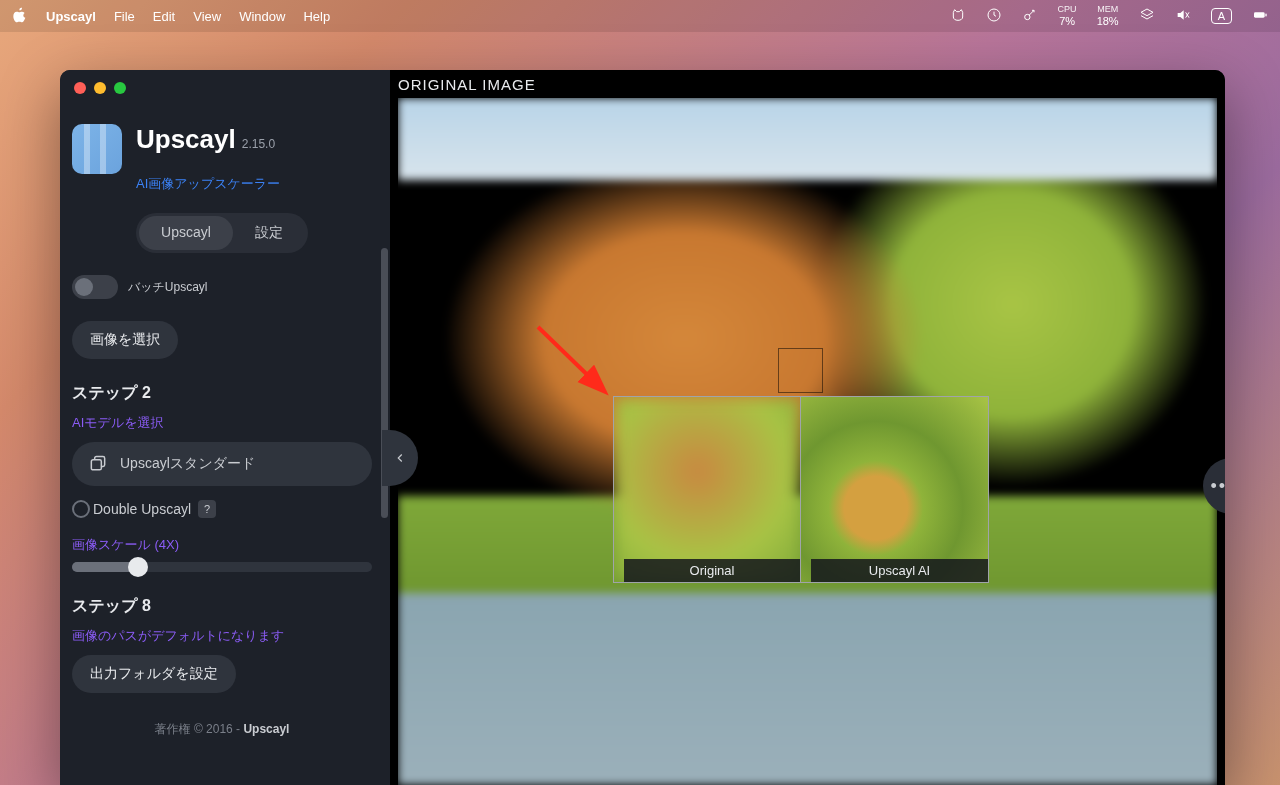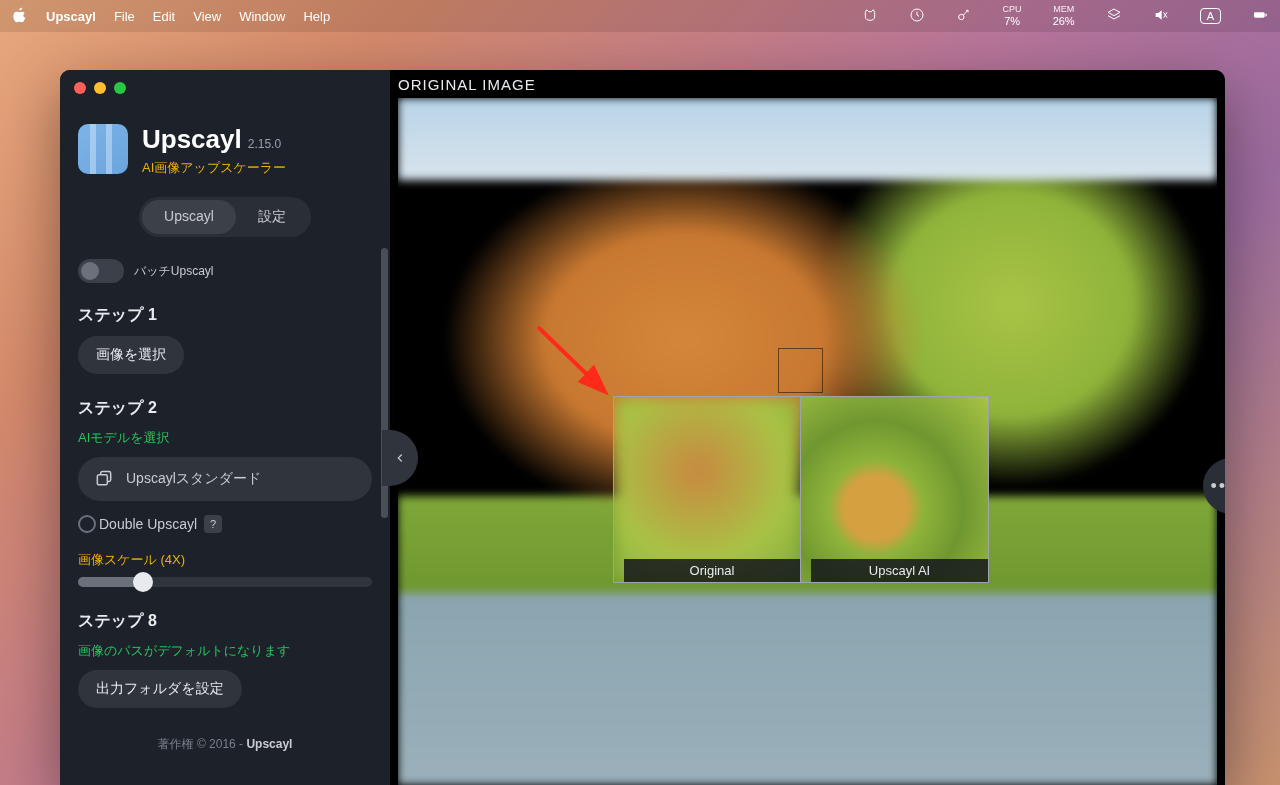--- a/index.html
+++ b/index.html
@@ -2,65 +2,65 @@
 <html><head>
 <meta charset="utf-8">
 <style>
 * { margin:0; padding:0; box-sizing:border-box; font-family:-apple-system,"Hiragino Kaku Gothic ProN",sans-serif; }
 body { width:1280px; height:785px; overflow:hidden; background:linear-gradient(135deg,#e8a87c 0%,#d4896b 20%,#b8759a 50%,#9b6b9e 70%,#c8926e 100%); }
 
 
 .menubar { height:32px; background:rgba(0,0,0,.1); display:flex; align-items:center; padding:0 12px; color:#fff; font-size:13px; }
 .menubar .left { display:flex; gap:18px; align-items:center; }
 .menubar .left .app { font-weight:600; }
-.menubar .right { margin-left:auto; display:flex; gap:31px; align-items:center; font-size:11px; }
+.menubar .right { margin-left:auto; display:flex; gap:20px; align-items:center; font-size:11px; }
 .menubar .right .stat { text-align:center; line-height:1.1; }
 .menubar .right .stat .lbl { font-size:9px; opacity:.9; }
 .menubar svg { width:16px; height:16px; fill:none; stroke:#fff; stroke-width:1.5; }
 
 
 .window { position:absolute; left:60px; top:70px; width:1165px; height:715px; background:#1d2129; border-radius:10px 10px 0 0; overflow:hidden; box-shadow:0 20px 60px rgba(0,0,0,.4); display:flex; }
 .titlebar { position:absolute; top:12px; left:14px; display:flex; gap:8px; z-index:5; }
 .tbtn { width:12px; height:12px; border-radius:50%; }
 .tbtn.r{background:#ff5f57}.tbtn.y{background:#febc2e}.tbtn.g{background:#28c840}
 
-.sidebar { width:330px; background:#1d2129; padding:54px 18px 0 18px; color:#c9ccd1; position:relative; }
+.sidebar { width:330px; background:#1d2129; padding:54px 18px 0 12px; color:#c9ccd1; position:relative; }
 .scrollthumb { position:absolute; right:2px; top:178px; width:7px; height:270px; background:#4a4e57; border-radius:4px; }
 
 .brand { display:flex; gap:14px; align-items:flex-start; margin-bottom:20px; }
 .logo { width:50px; height:50px; border-radius:10px; background:linear-gradient(135deg,#7db4e8,#6ba3dd); position:relative; overflow:hidden; }
 .logo::before,.logo::after{content:"";position:absolute;background:rgba(255,255,255,.35)}
 .logo::before{left:12px;top:0;width:6px;height:100%}
 .logo::after{left:28px;top:0;width:6px;height:100%}
 .brand h1 { color:#fff; font-size:26px; font-weight:700; display:inline-block; }
 .brand .ver { font-size:12px; color:#9aa0aa; margin-left:6px; font-weight:400; }
-.brand .sub { font-size:13px; color:#eab308; margin-top:4px; }
+.brand .sub { font-size:13px; color:#3b82f6; margin-top:20px; }
 
 .tabs { display:flex; background:#2a2e37; border-radius:22px; padding:3px; width:fit-content; margin:0 auto 22px; }
 .tabs .tab { padding:8px 22px; border-radius:20px; font-size:14px; color:#c9ccd1; cursor:pointer; }
 .tabs .tab.active { background:#3c4049; }
 
 .toggle-row { display:flex; align-items:center; gap:10px; margin-bottom:22px; }
 .toggle { width:46px; height:24px; background:#3c4049; border-radius:12px; position:relative; }
 .toggle .knob { width:18px; height:18px; background:#6b707a; border-radius:50%; position:absolute; top:3px; left:3px; }
 .toggle-row .lbl { font-size:12px; }
 
 .step-title { font-size:16px; font-weight:600; color:#e8eaed; margin-bottom:10px; }
-.step-sub { font-size:13px; color:#22c55e; margin-bottom:10px; }
+.step-sub { font-size:13px; color:#8b5cf6; margin-bottom:10px; }
 .btn { background:#2f343d; color:#e8eaed; padding:10px 18px; border-radius:20px; font-size:14px; display:inline-block; cursor:pointer; border:none; }
 .section { margin-bottom:24px; }
 
 .select { background:#2f343d; border-radius:22px; padding:12px 16px; display:flex; align-items:center; gap:12px; font-size:14px; }
 .select svg { width:20px; height:20px; stroke:#c9ccd1; fill:none; stroke-width:1.8; }
 
 .check-row { display:flex; align-items:center; gap:3px; margin-top:14px; font-size:14px; }
 .ring { width:18px; height:18px; border:2px solid #6b707a; border-radius:50%; }
 .help { width:18px; height:18px; background:#3c4049; border-radius:4px; display:flex; align-items:center; justify-content:center; font-size:11px; margin-left:4px; }
 
-.scale-label { font-size:13px; color:#eab308; margin-top:18px; margin-bottom:8px; }
+.scale-label { font-size:13px; color:#8b5cf6; margin-top:18px; margin-bottom:8px; }
 .slider { height:10px; background:#2f343d; border-radius:5px; position:relative; }
 .slider .fill { position:absolute; left:0; top:0; height:100%; width:22%; background:#6b707a; border-radius:5px; }
 .slider .sknob { position:absolute; left:22%; top:-5px; width:20px; height:20px; background:#e8eaed; border-radius:50%; transform:translateX(-50%); }
 
 .footer { font-size:12px; color:#7a7f89; text-align:center; margin-top:28px; }
 .footer b { color:#c9ccd1; }
 
 
 .main { flex:1; background:#000; position:relative;padding-left:30px; }
 .orig-label { position:absolute; top:6px; left:8px; color:#e8eaed; font-size:15px; letter-spacing:1px; font-weight:500; z-index:2; }
@@ -117,21 +117,21 @@
     <span><svg viewBox="0 0 24 24">
           <circle cx="8" cy="15" r="4"></circle>
           <path d="M11 12l7-7m-3 0h3v3"></path>
         </svg></span>
     <div class="stat">
         <div class="lbl">CPU</div>
         <div>7%</div>
       </div>
     <div class="stat">
         <div class="lbl">MEM</div>
-        <div>26%</div>
+        <div>18%</div>
       </div>
     <span><svg viewBox="0 0 24 24">
           <path d="M12 3l9 5-9 5-9-5z"></path>
           <path d="M3 13l9 5 9-5"></path>
         </svg></span>
     <span><svg viewBox="0 0 24 24">
           <path d="M4 9v6h4l5 4V5L8 9z" fill="#fff" stroke="none"></path>
           <path d="M16 8l5 8m0-8l-5 8"></path>
         </svg></span>
     <span style="border:1px solid #fff;border-radius:4px;padding:1px 6px;font-size:11px">A</span>
@@ -166,21 +166,20 @@
     </div>
 
     <div class="toggle-row">
       <div class="toggle">
           <div class="knob"></div>
         </div>
       <span class="lbl">バッチUpscayl</span>
     </div>
 
     <div class="section">
-      <div class="step-title">ステップ 1</div>
       <button class="btn">画像を選択</button>
     </div>
 
     <div class="section">
       <div class="step-title">ステップ 2</div>
       <div class="step-sub">AIモデルを選択</div>
       <div class="select">
         <svg viewBox="0 0 24 24">
             <rect x="4" y="7" width="12" height="12" rx="2"></rect>
             <path d="M8 7V5a2 2 0 012-2h8a2 2 0 012 2v8a2 2 0 01-2 2h-2"></path>

